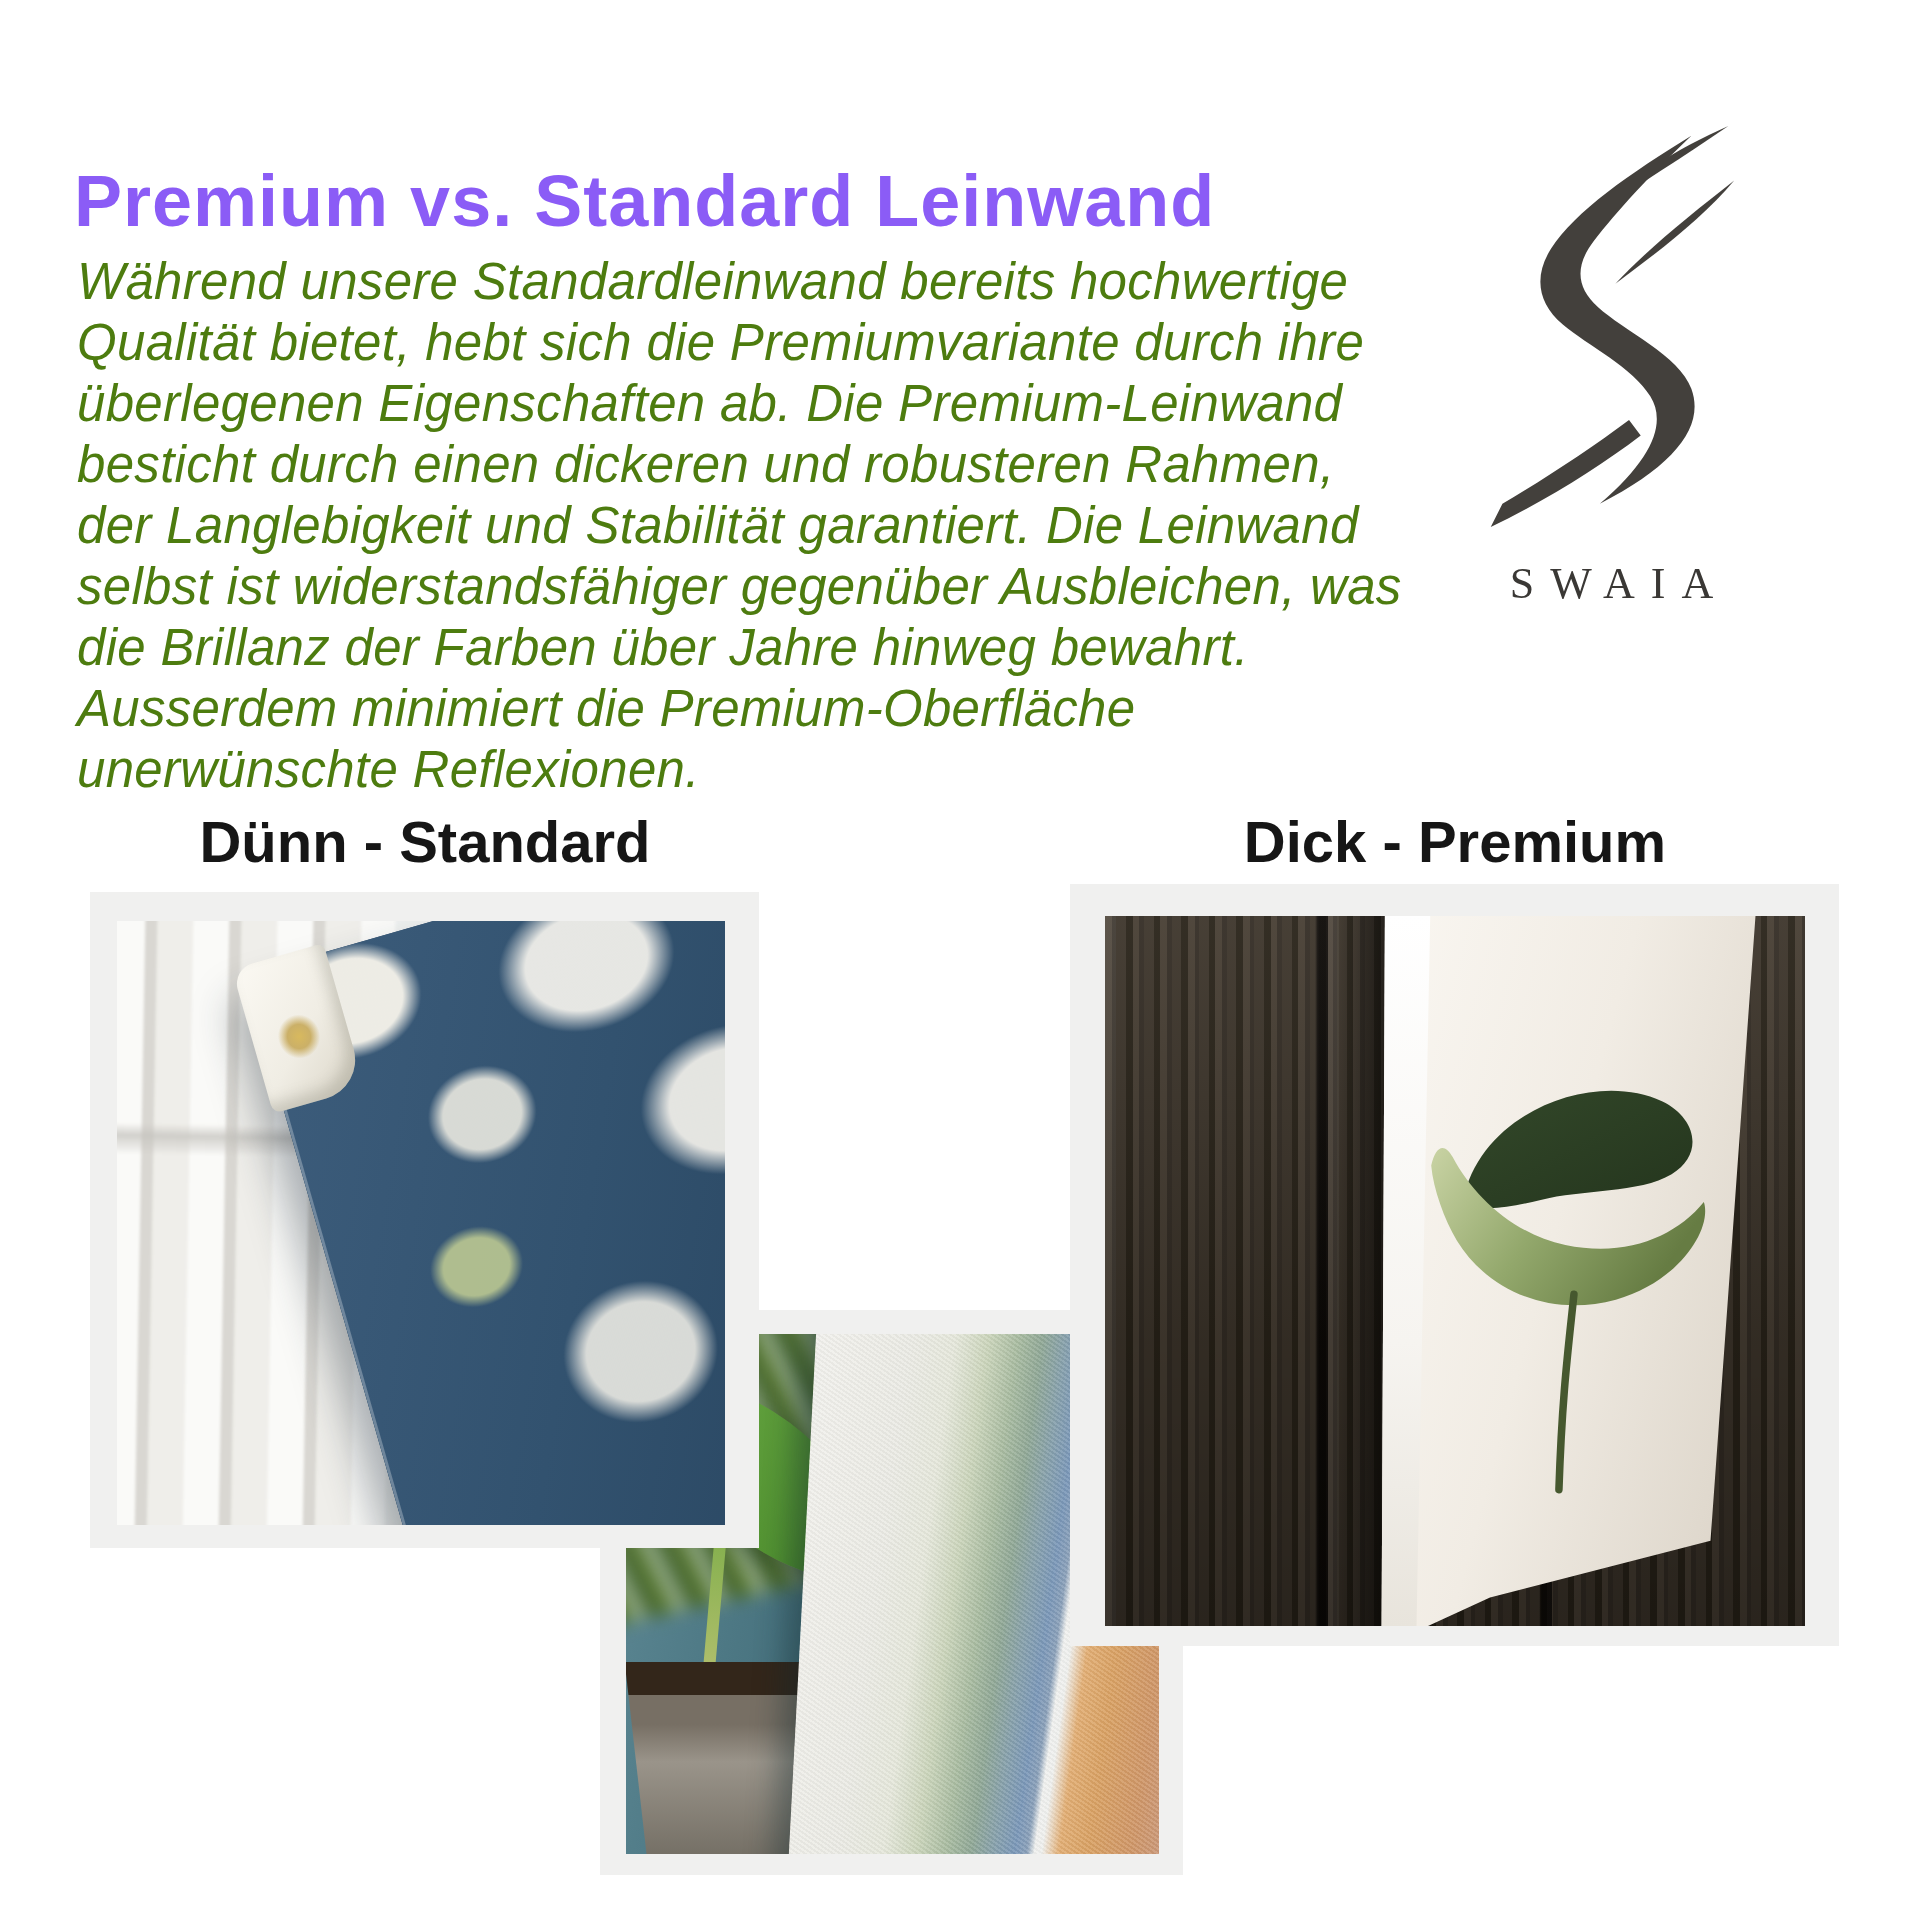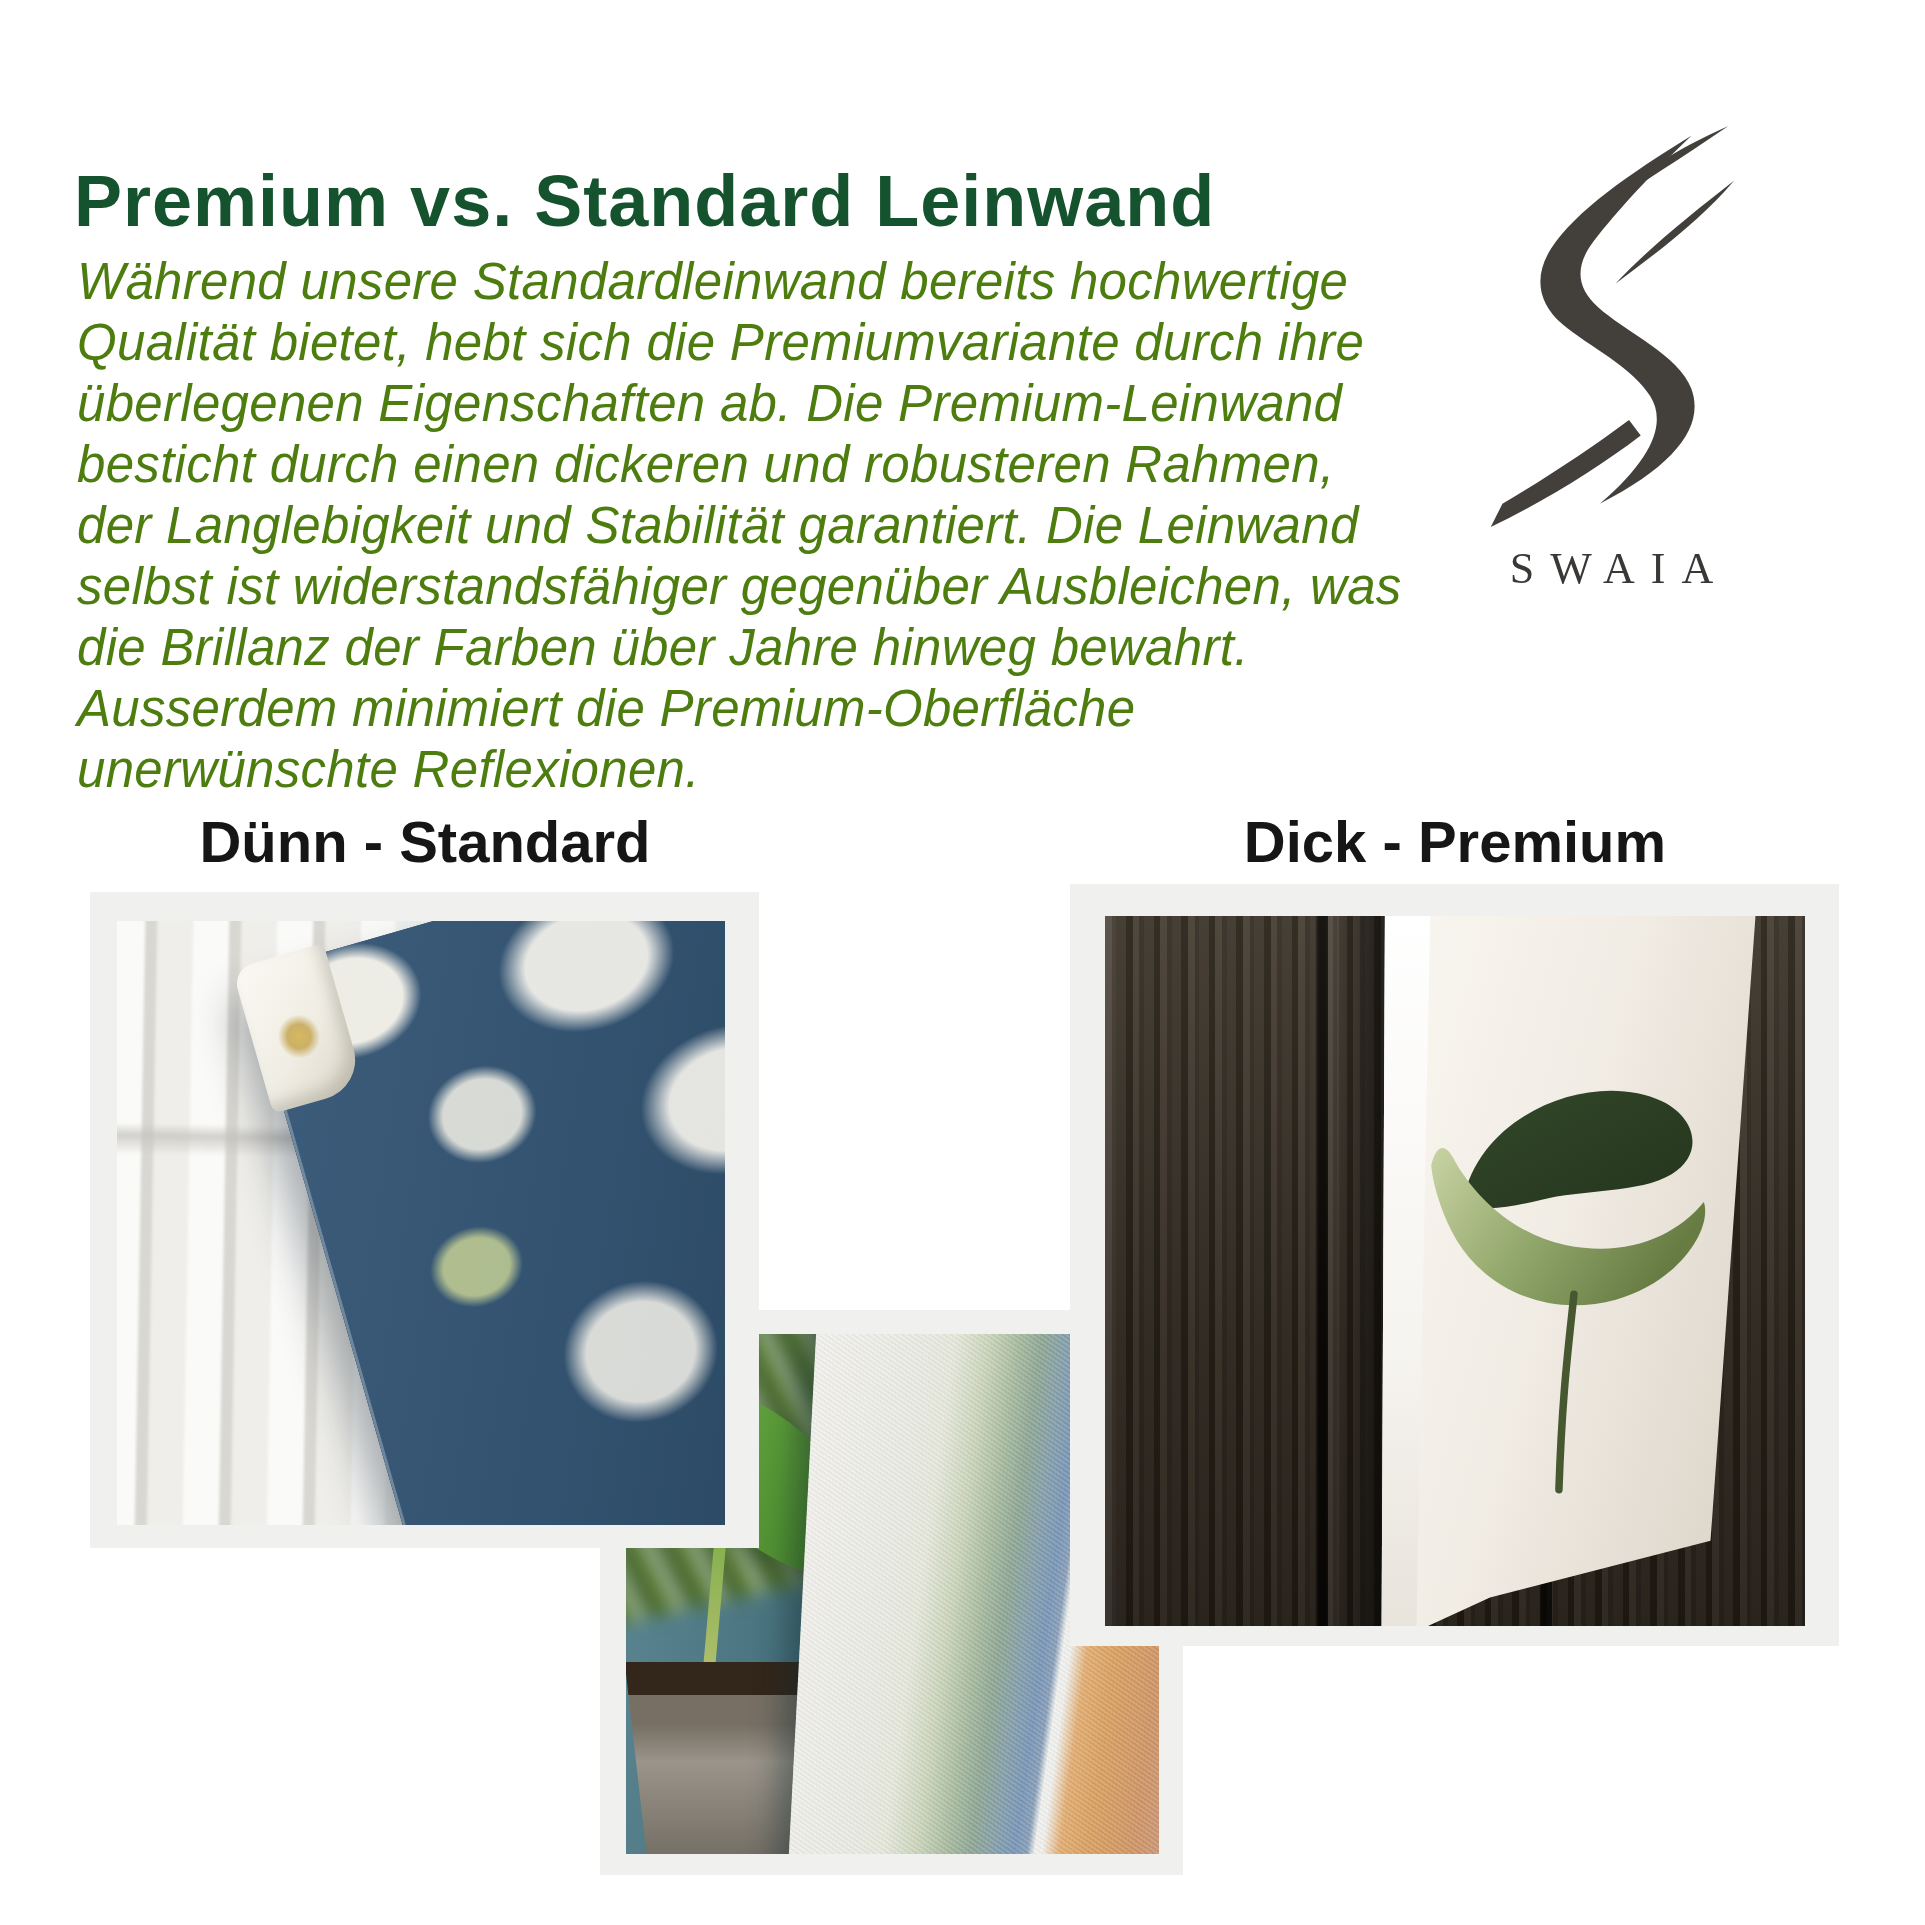--- a/index.html
+++ b/index.html
@@ -1,28 +1,28 @@
 <!DOCTYPE html>
 <html style="font-size:15px"><head>
 <meta charset="utf-8">
 <style>
   html,body{margin:0;padding:0;background:#ffffff;}
   .page{position:relative;width:1926px;height:1926px;background:#ffffff;overflow:hidden;
         font-family:"Liberation Sans", sans-serif;color:#1d1d1d;}
 
   
   .title{position:absolute;left:74px;top:112px;font-size:72px;font-weight:800;
-         letter-spacing:1px;color:#14532d;white-space:nowrap;}
+         letter-spacing:1px;color:#8b5cf6;white-space:nowrap;}
   .intro{position:absolute;left:77px;top:200px;font-size:51px;line-height:61px;
          letter-spacing:0.3px;color:#4d7c0f;white-space:pre-line;font-style:italic;}
 
   
   .logo{position:absolute;left:1469px;top:122px;width:285px;text-align:center;}
   .logo svg{display:block;margin:0 auto;}
-  .logo-text{margin-top:12px;font-family:"Liberation Serif", serif;font-size:44px;
+  .logo-text{margin-top:27px;font-family:"Liberation Serif", serif;font-size:44px;
              letter-spacing:16px;color:#3a3835;text-indent:16px;white-space:nowrap;}
 
   
   .col-label{position:absolute;top:808px;font-size:58px;font-weight:800;color:#161616;
              text-align:center;white-space:nowrap;}
   .col-label.left{left:92px;width:666px;}
   .col-label.right{left:1070px;width:770px;}
 
   
   .card{position:absolute;background:#f0f0ef;}

